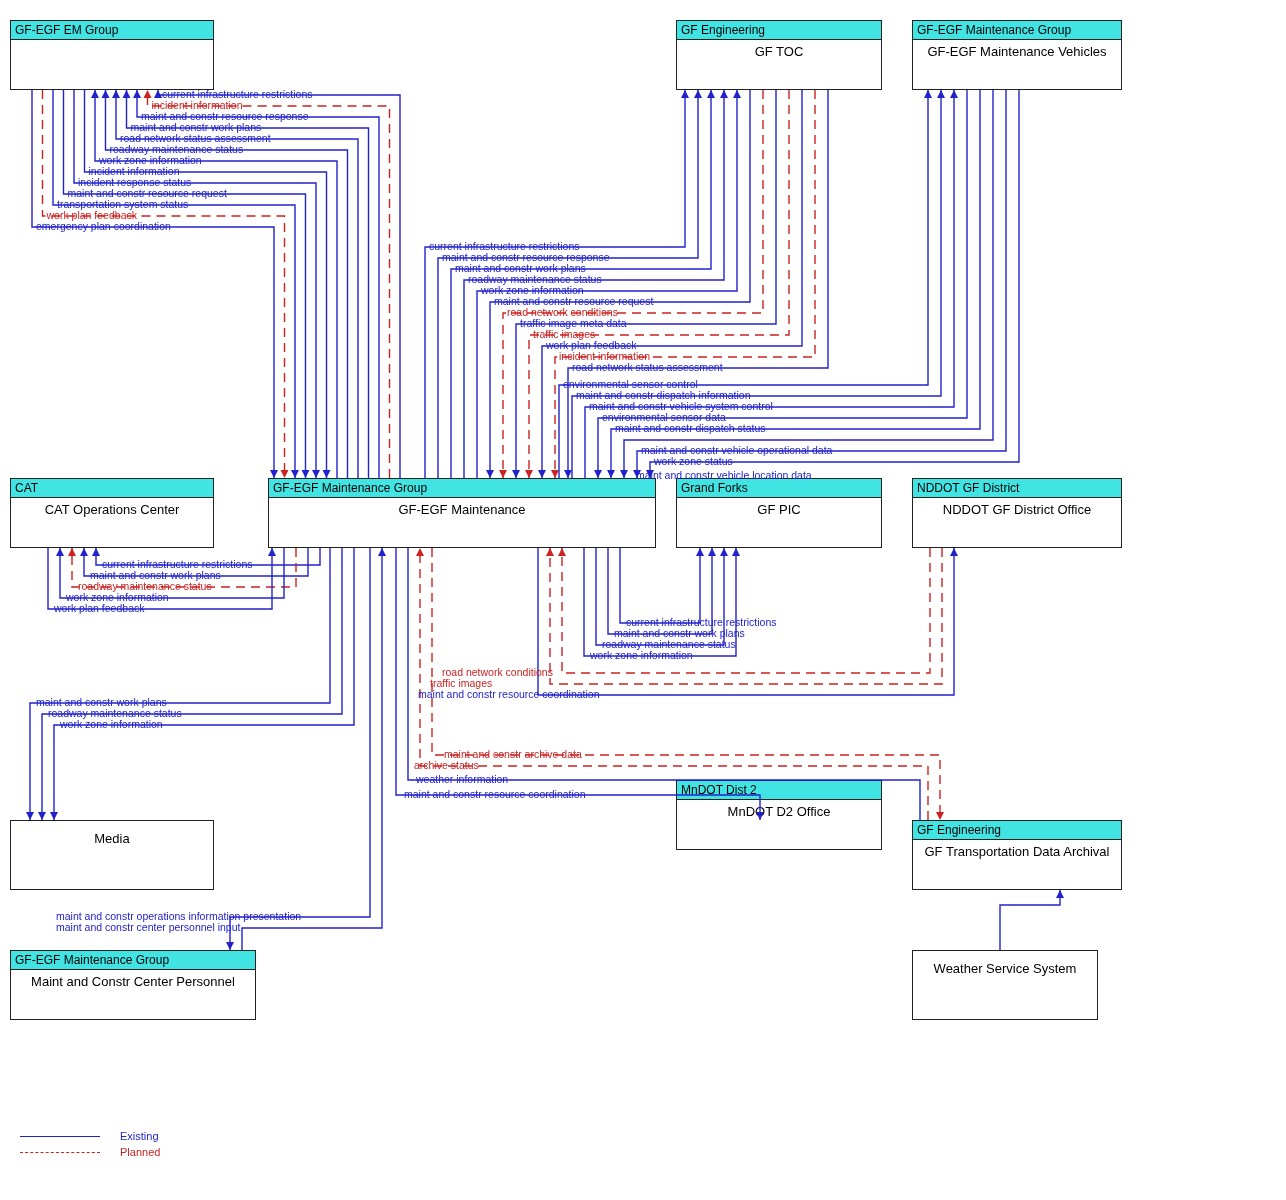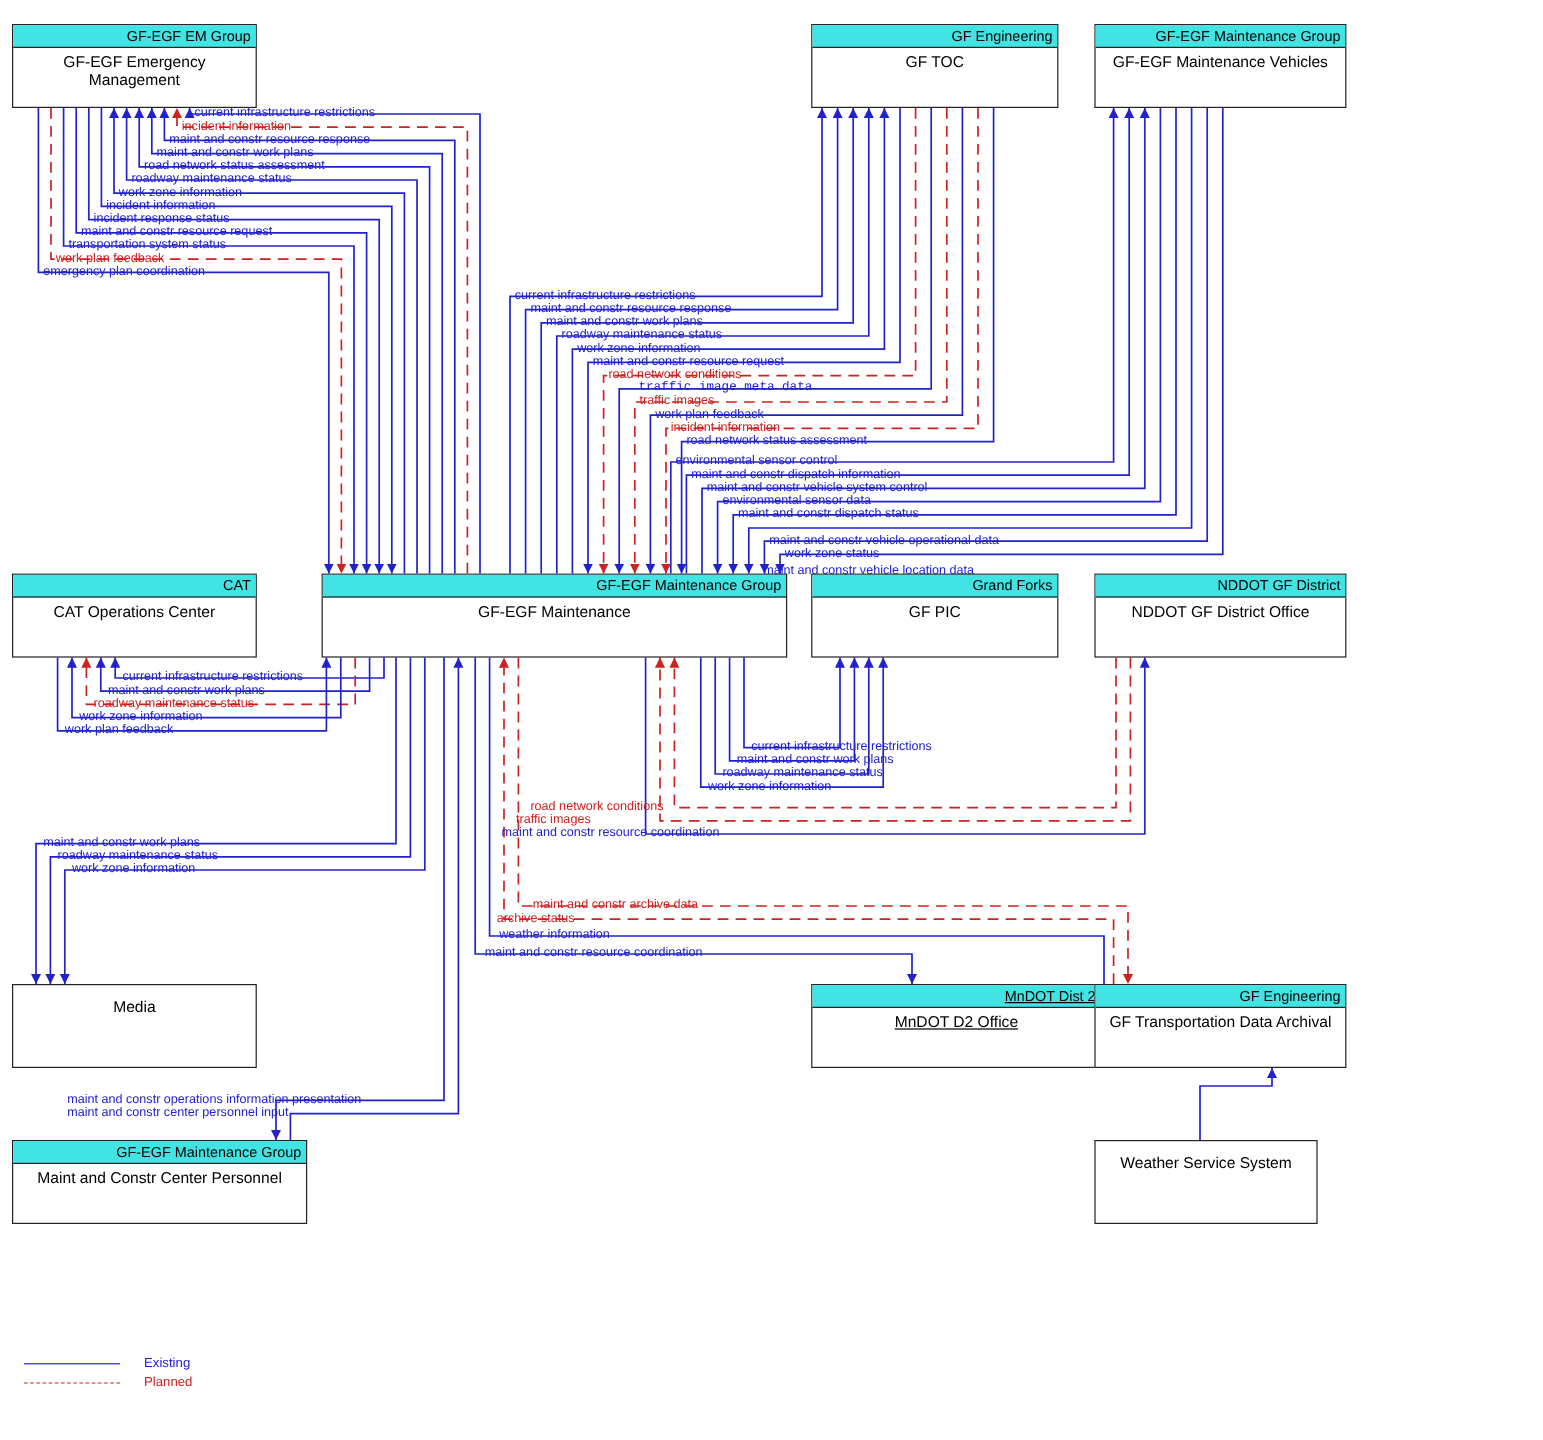--- a/index.html
+++ b/index.html
@@ -14,21 +14,21 @@
   .node {
     position: absolute;
     border: 1px solid #222;
     background: #ffffff;
     box-sizing: border-box;
   }
   .node .hdr {
     background: #41e3e3;
     border-bottom: 1px solid #222;
     font-size: 12px;
-    text-align: right;
+    text-align: left;
     padding: 2px 4px;
     font-weight: normal;
     color: #000;
   }
   .node .body {
     font-size: 13px;
     text-align: center;
     padding: 4px 6px 0 6px;
     color: #000;
   }
@@ -52,21 +52,20 @@
   .legend .line { width:80px; height:0; border-top:1.5px solid #2222cc; margin-right:20px;}
   .legend .line.planned { border-top:1.5px dashed #cc2222;}
   .legend .lbl.exist { color:#2222cc;}
   .legend .lbl.plan { color:#cc2222;}
 </style>
 </head>
 <body>
 
 <div class="node" style="left:10px; top:20px; width:204px; height:70px;">
   <div class="hdr">GF-EGF EM Group</div>
-  <div class="body">GF-EGF Emergency Management</div>
 </div>
 
 <div class="node" style="left:676px; top:20px; width:206px; height:70px;">
   <div class="hdr">GF Engineering</div>
   <div class="body">GF TOC</div>
 </div>
 
 <div class="node" style="left:912px; top:20px; width:210px; height:70px;">
   <div class="hdr">GF-EGF Maintenance Group</div>
   <div class="body">GF-EGF Maintenance Vehicles</div>
@@ -95,21 +94,21 @@
 <div class="node noheader" style="left:10px; top:820px; width:204px; height:70px;">
 
   <div class="body" style="padding-top:10px">Media</div>
 </div>
 
 <div class="node" style="left:10px; top:950px; width:246px; height:70px;">
   <div class="hdr">GF-EGF Maintenance Group</div>
   <div class="body">Maint and Constr Center Personnel</div>
 </div>
 
-<div class="node" style="left:676px; top:820px; width:242px; height:70px;text-decoration:underline;">
+<div class="node" style="left:676px; top:780px; width:206px; height:70px;">
   <div class="hdr">MnDOT Dist 2</div>
   <div class="body">MnDOT D2 Office</div>
 </div>
 
 <div class="node" style="left:912px; top:820px; width:210px; height:70px;">
   <div class="hdr">GF Engineering</div>
   <div class="body">GF Transportation Data Archival</div>
 </div>
 
 <div class="node noheader" style="left:912px; top:950px; width:186px; height:70px;">
@@ -209,21 +208,21 @@
 <div class="flowlabel" style="left: 57px; top: 198px;">transportation system status</div>
 <div class="flowlabel planned" style="left: 46.5px; top: 209px;">work plan feedback</div>
 <div class="flowlabel" style="left: 36px; top: 220px;">emergency plan coordination</div>
 <div class="flowlabel" style="left: 429px; top: 240px;">current infrastructure restrictions</div>
 <div class="flowlabel" style="left: 442px; top: 251px;">maint and constr resource response</div>
 <div class="flowlabel" style="left: 455px; top: 262px;">maint and constr work plans</div>
 <div class="flowlabel" style="left: 468px; top: 273px;">roadway maintenance status</div>
 <div class="flowlabel" style="left: 481px; top: 284px;">work zone information</div>
 <div class="flowlabel" style="left: 494px; top: 295px;">maint and constr resource request</div>
 <div class="flowlabel planned" style="left: 507px; top: 306px;">road network conditions</div>
-<div class="flowlabel" style="left: 532px; top: 317px; font-family: Liberation Mono, monospace;">traffic image meta data</div>
+<div class="flowlabel" style="left: 520px; top: 317px;">traffic image meta data</div>
 <div class="flowlabel planned" style="left: 533px; top: 328px;">traffic images</div>
 <div class="flowlabel" style="left: 546px; top: 339px;">work plan feedback</div>
 <div class="flowlabel planned" style="left: 559px; top: 350px;">incident information</div>
 <div class="flowlabel" style="left: 572px; top: 361px;">road network status assessment</div>
 <div class="flowlabel" style="left: 563px; top: 378px;">environmental sensor control</div>
 <div class="flowlabel" style="left: 576px; top: 389px;">maint and constr dispatch information</div>
 <div class="flowlabel" style="left: 589px; top: 400px;">maint and constr vehicle system control</div>
 <div class="flowlabel" style="left: 602px; top: 411px;">environmental sensor data</div>
 <div class="flowlabel" style="left: 615px; top: 422px;">maint and constr dispatch status</div>
 <div class="flowlabel" style="left: 636px; top: 433px; margin-top: 36px;">maint and constr vehicle location data</div>

